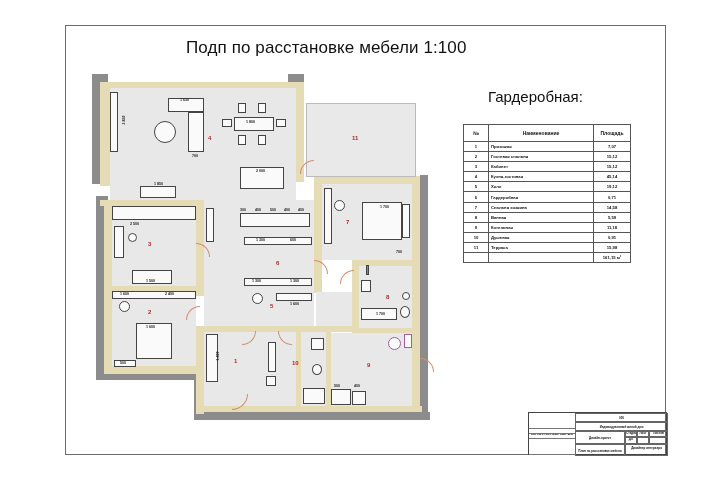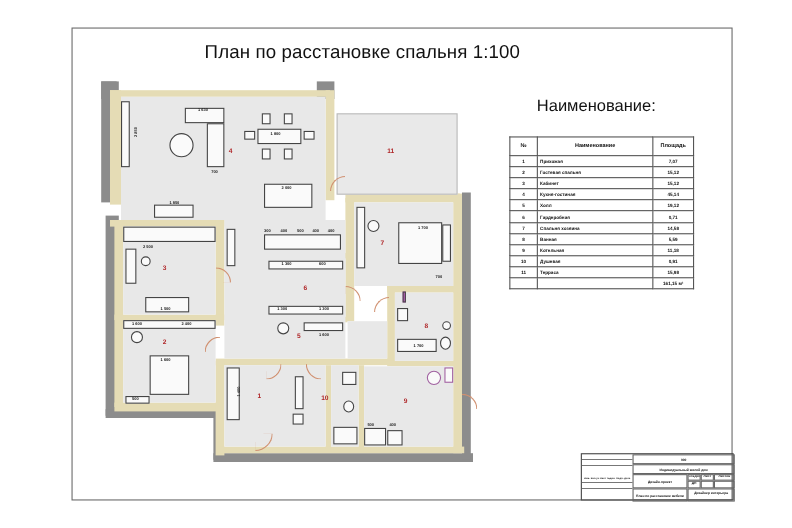--- a/index.html
+++ b/index.html
@@ -28,21 +28,21 @@
   .circle{position:absolute;border:0.8px solid #444;border-radius:50%;background:#fafafa;box-sizing:border-box;}
   
   .stamp{position:absolute;left:528px;top:412px;width:139px;height:43px;border:0.8px solid #444;box-sizing:border-box;font-size:3px;font-weight:bold;}
   .stamp .cell{position:absolute;border:0.6px solid #666;box-sizing:border-box;text-align:center;line-height:1.1;overflow:hidden;}
 </style>
 </head>
 <body>
 
 <div class="frame"></div>
 
-<div class="title">План по расстановке спальня 1:100</div>
+<div class="title">Подп по расстановке мебели 1:100</div>
 
 <div class="plan">
 
   <div class="wall-o" style="left:92px;top:74px;width:14px;height:110px;"></div>
   <div class="wall-o" style="left:92px;top:74px;width:16px;height:16px;"></div>
   <div class="wall-o" style="left:288px;top:74px;width:16px;height:16px;"></div>
   <div class="wall-o" style="left:96px;top:196px;width:12px;height:182px;"></div>
   <div class="wall-o" style="left:96px;top:372px;width:102px;height:8px;"></div>
   <div class="wall-o" style="left:194px;top:372px;width:8px;height:46px;"></div>
   <div class="wall-o" style="left:194px;top:412px;width:236px;height:8px;"></div>
@@ -184,21 +184,21 @@
   <div class="door" style="left:186px;top:306px;width:14px;height:14px;transform:scaleX(-1);"></div>
   <div class="door" style="left:242px;top:331px;width:14px;height:14px;transform:scaleY(-1);"></div>
   <div class="door" style="left:278px;top:331px;width:14px;height:14px;transform:scale(-1,-1);"></div>
   <div class="door" style="left:314px;top:260px;width:14px;height:14px;"></div>
   <div class="door" style="left:340px;top:270px;width:14px;height:14px;transform:scaleX(-1);"></div>
   <div class="door" style="left:420px;top:358px;width:14px;height:14px;"></div>
   <div class="door" style="left:232px;top:394px;width:16px;height:16px;transform:scaleY(-1);"></div>
   <div class="door" style="left:300px;top:160px;width:14px;height:14px;transform:scaleX(-1);"></div>
 </div>
 
-<div class="expl-title">Наименование:</div>
+<div class="expl-title">Гардеробная:</div>
 <table class="legend">
   <thead>
     <tr>
       <th class="c-num">№</th>
       <th class="c-name">Наименование</th>
       <th class="c-area">Площадь</th>
     </tr>
   </thead>
   <tbody>
     <tr>

